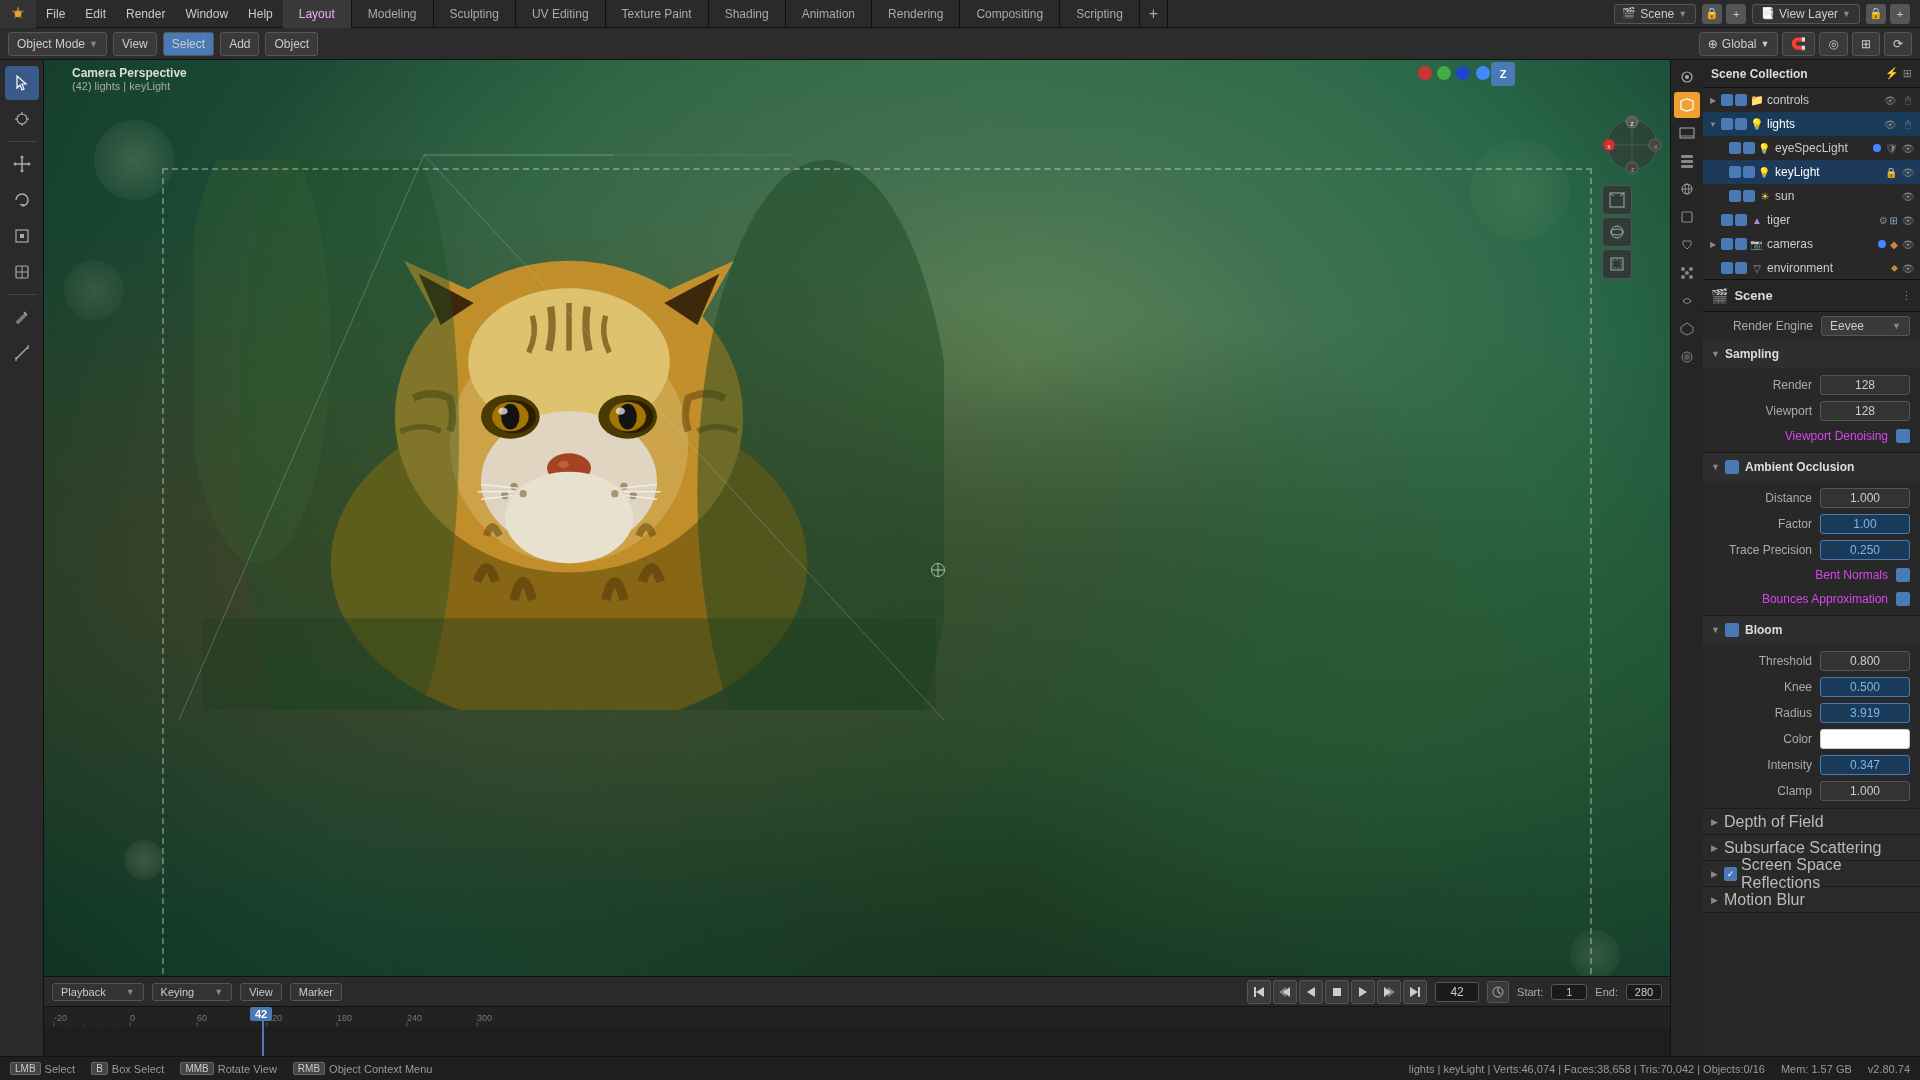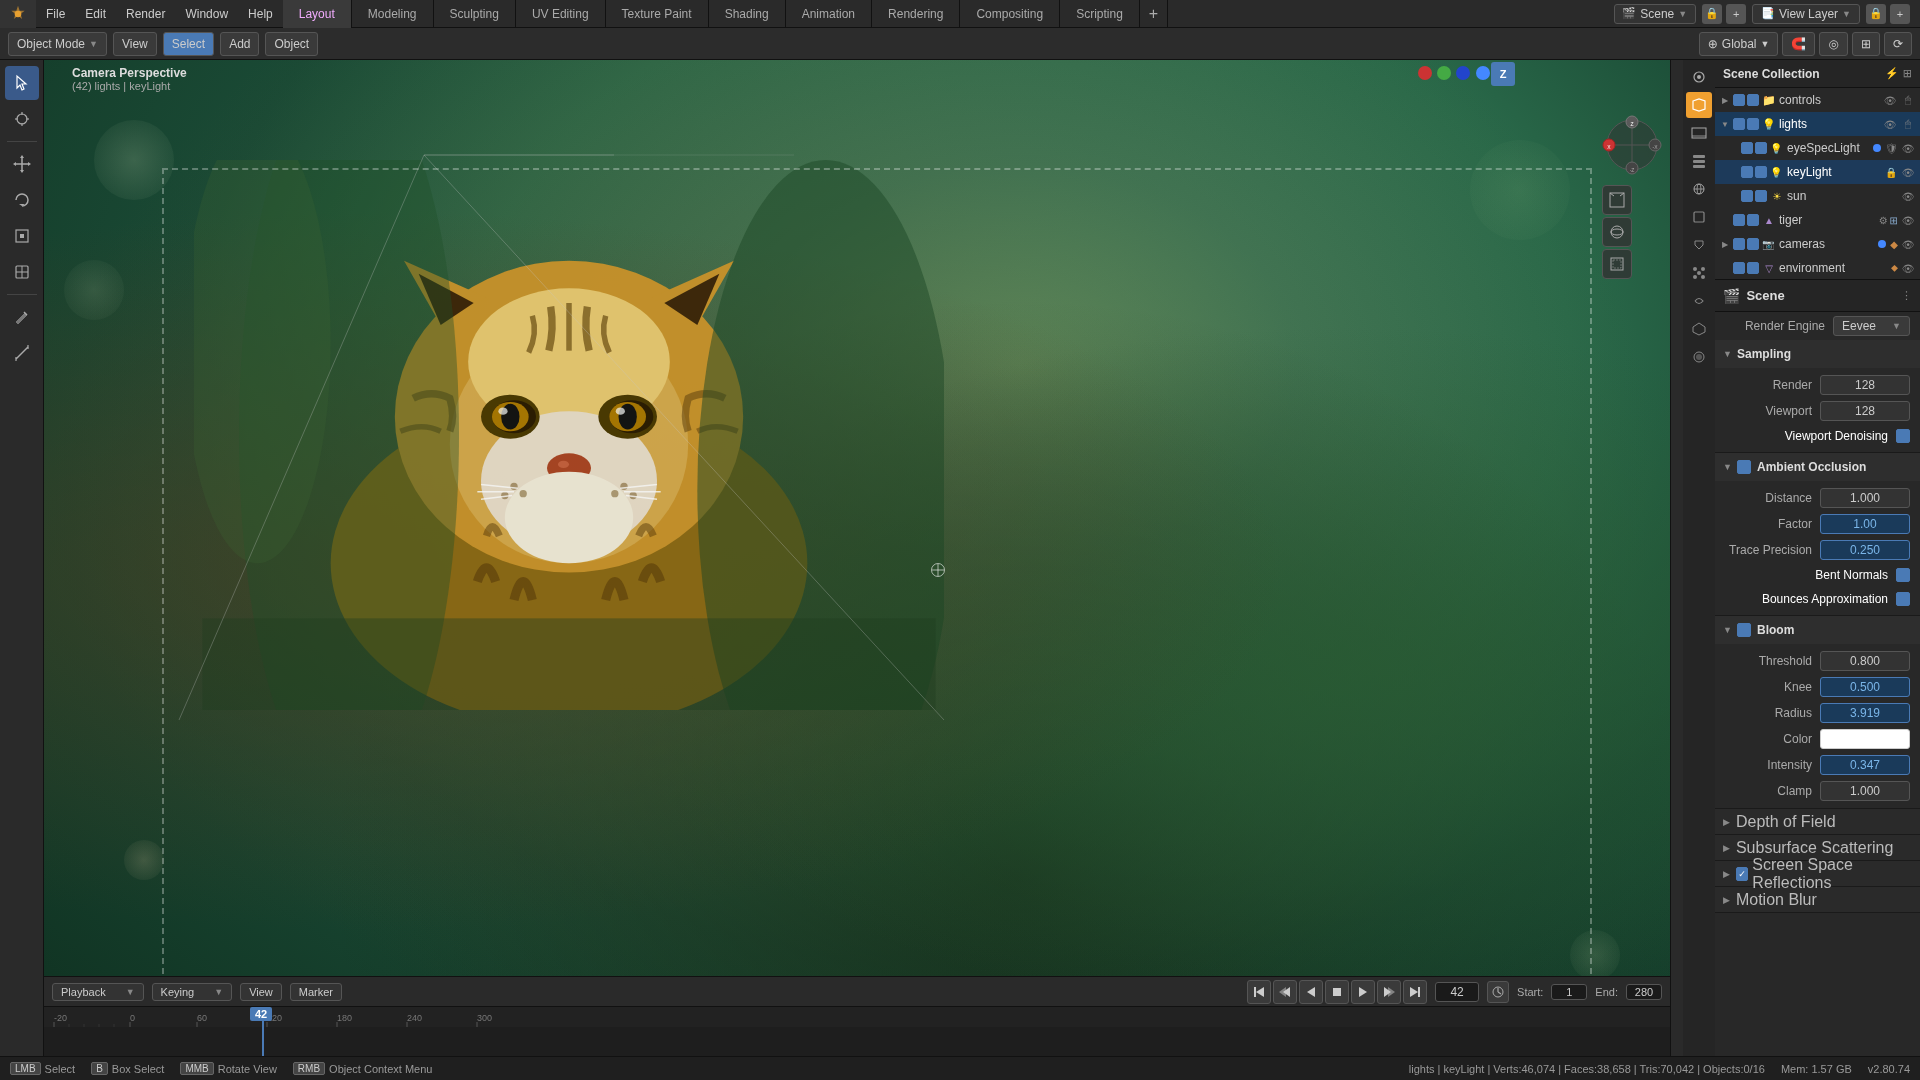--- a/index.html
+++ b/index.html
@@ -485,21 +485,21 @@
     }
     .prop-toggle-row {
       display: flex;
       align-items: center;
       height: 24px;
       padding: 0 10px;
       justify-content: flex-end;
       gap: 8px;
     }
     .toggle-label {
-      color: #ffffff;
+      color: #d946ef;
       font-size: 12px;
     }
     .toggle-checkbox {
       width: 14px;
       height: 14px;
       border: 1px solid #4a7ab5;
       border-radius: 2px;
       background: #4a7ab5;
     }
 
@@ -527,21 +527,20 @@
     }
     .prop-icon-btn.active {
       background: #f0a030;
       color: #222;
     }
 
     .right-inner {
       display: flex;
       flex: 1;
       overflow: hidden;
-      margin-left: 12px;
     }
 
     
     .render-engine-row {
       display: flex;
       align-items: center;
       height: 28px;
       padding: 0 10px;
       gap: 8px;
     }

